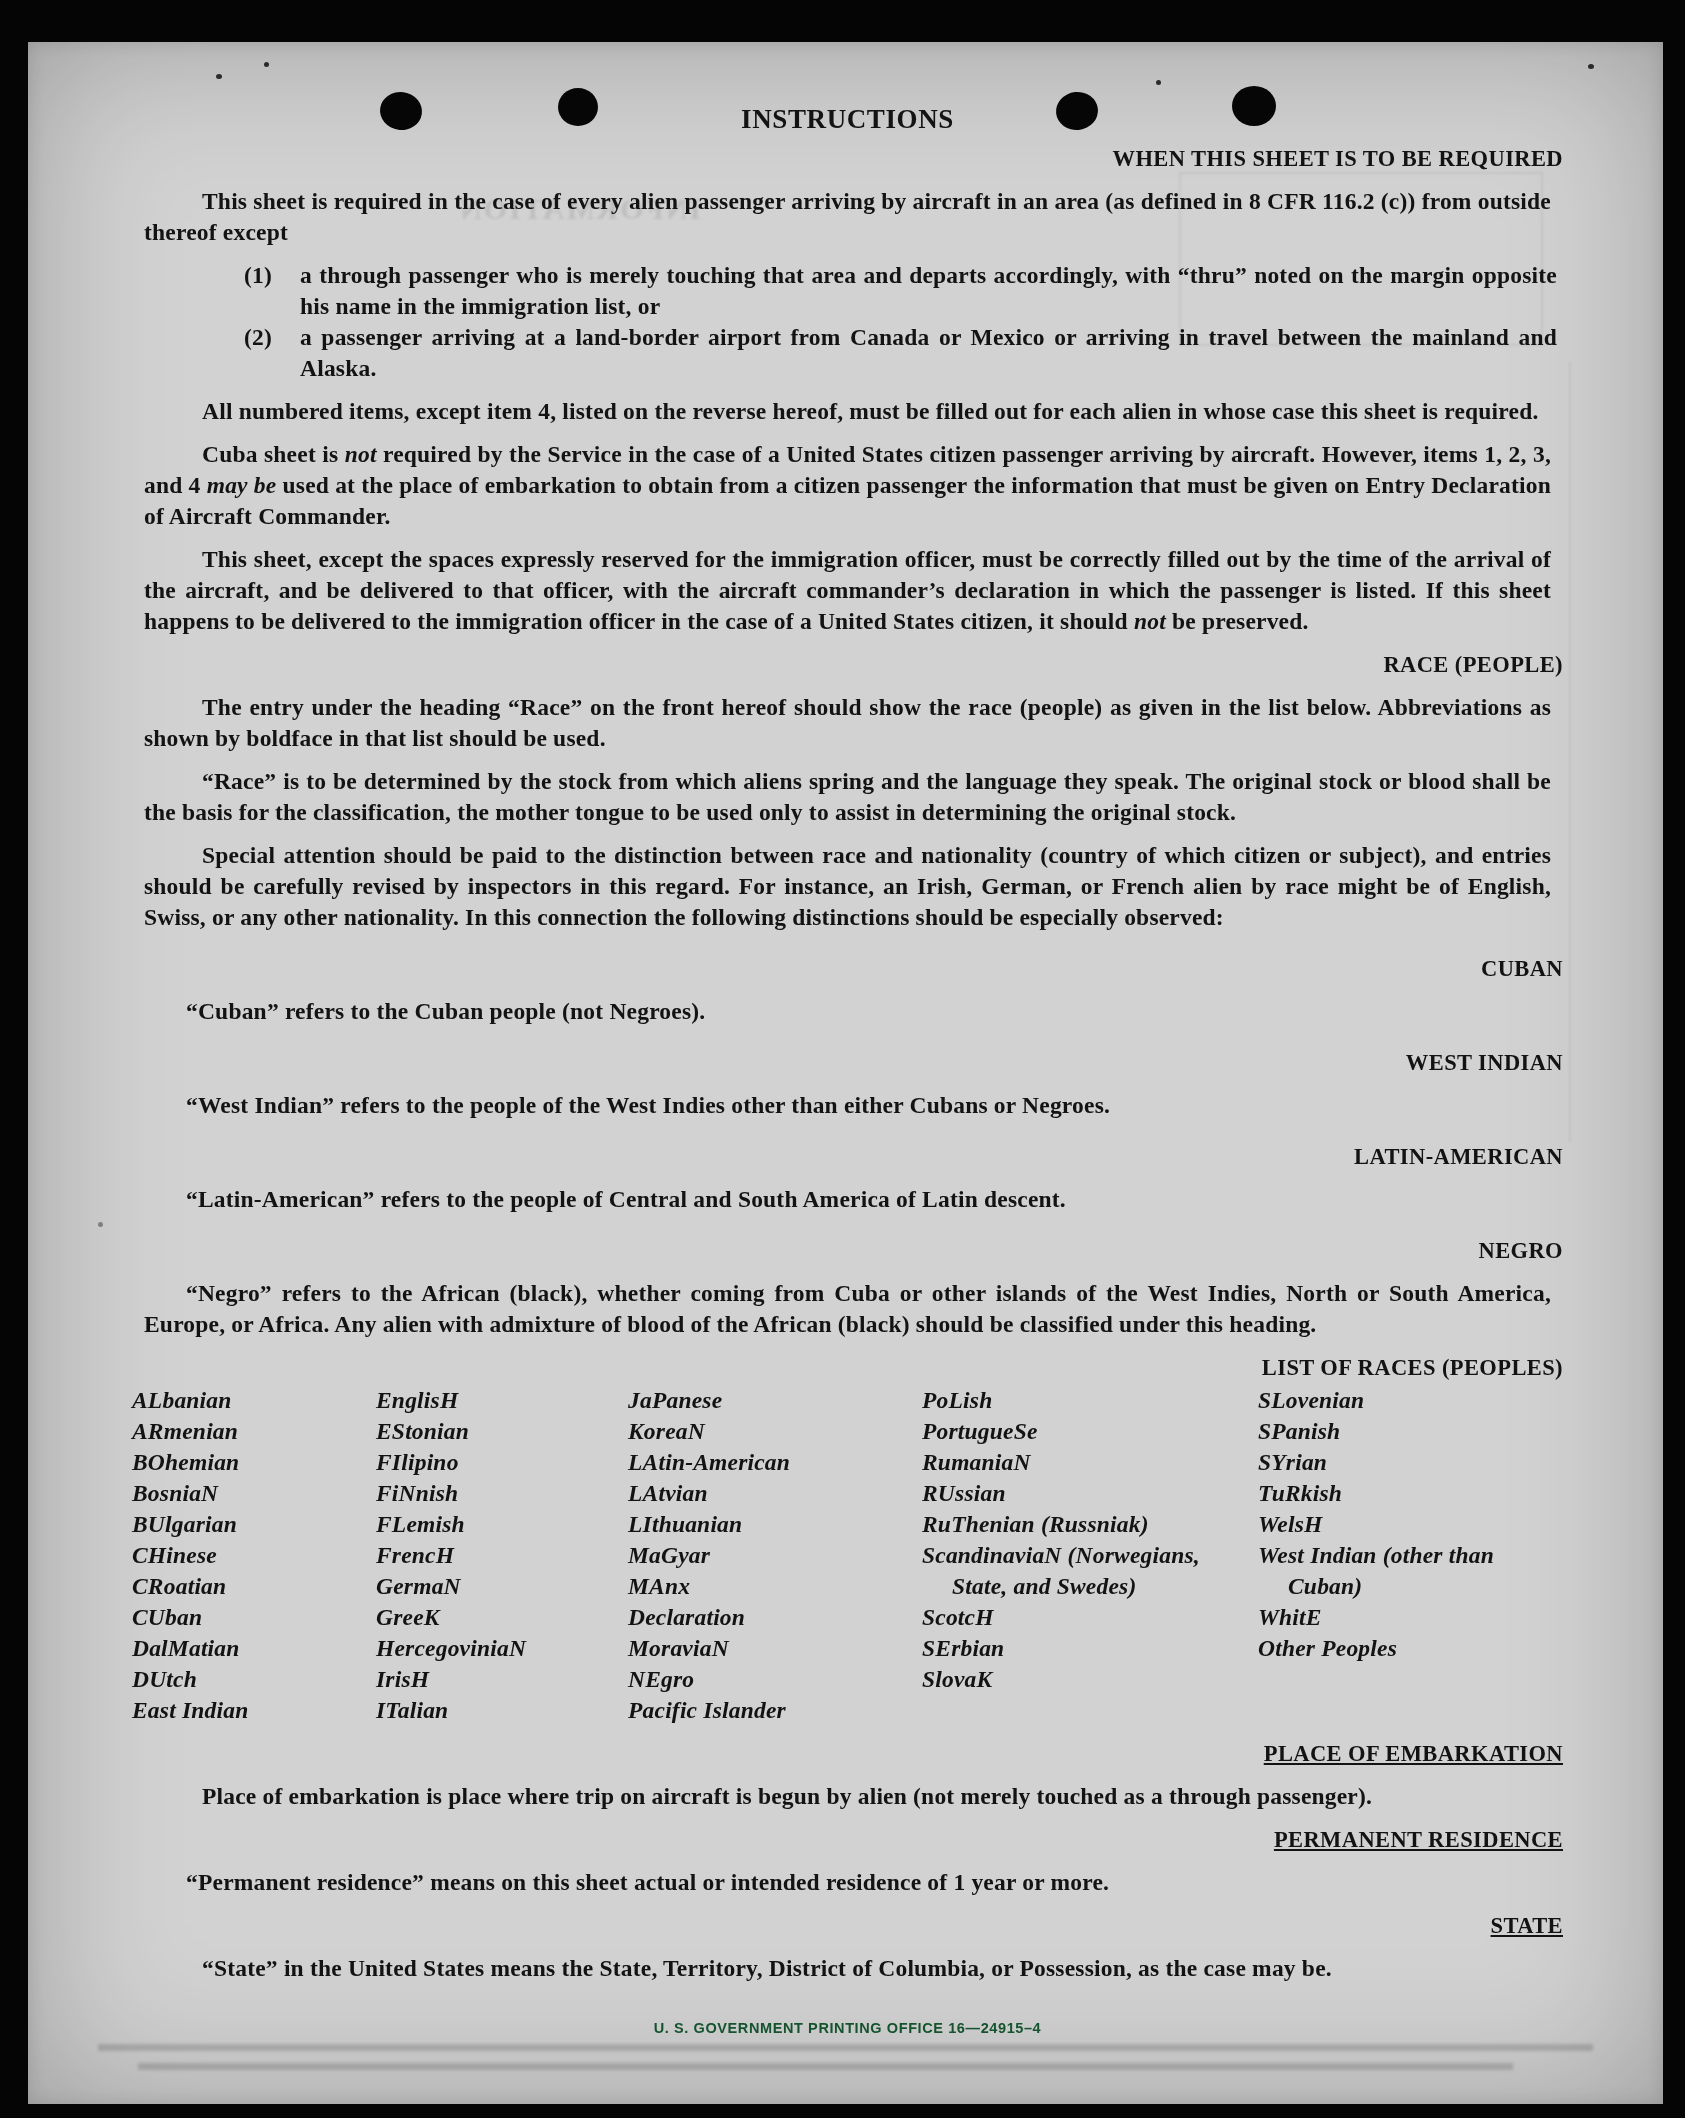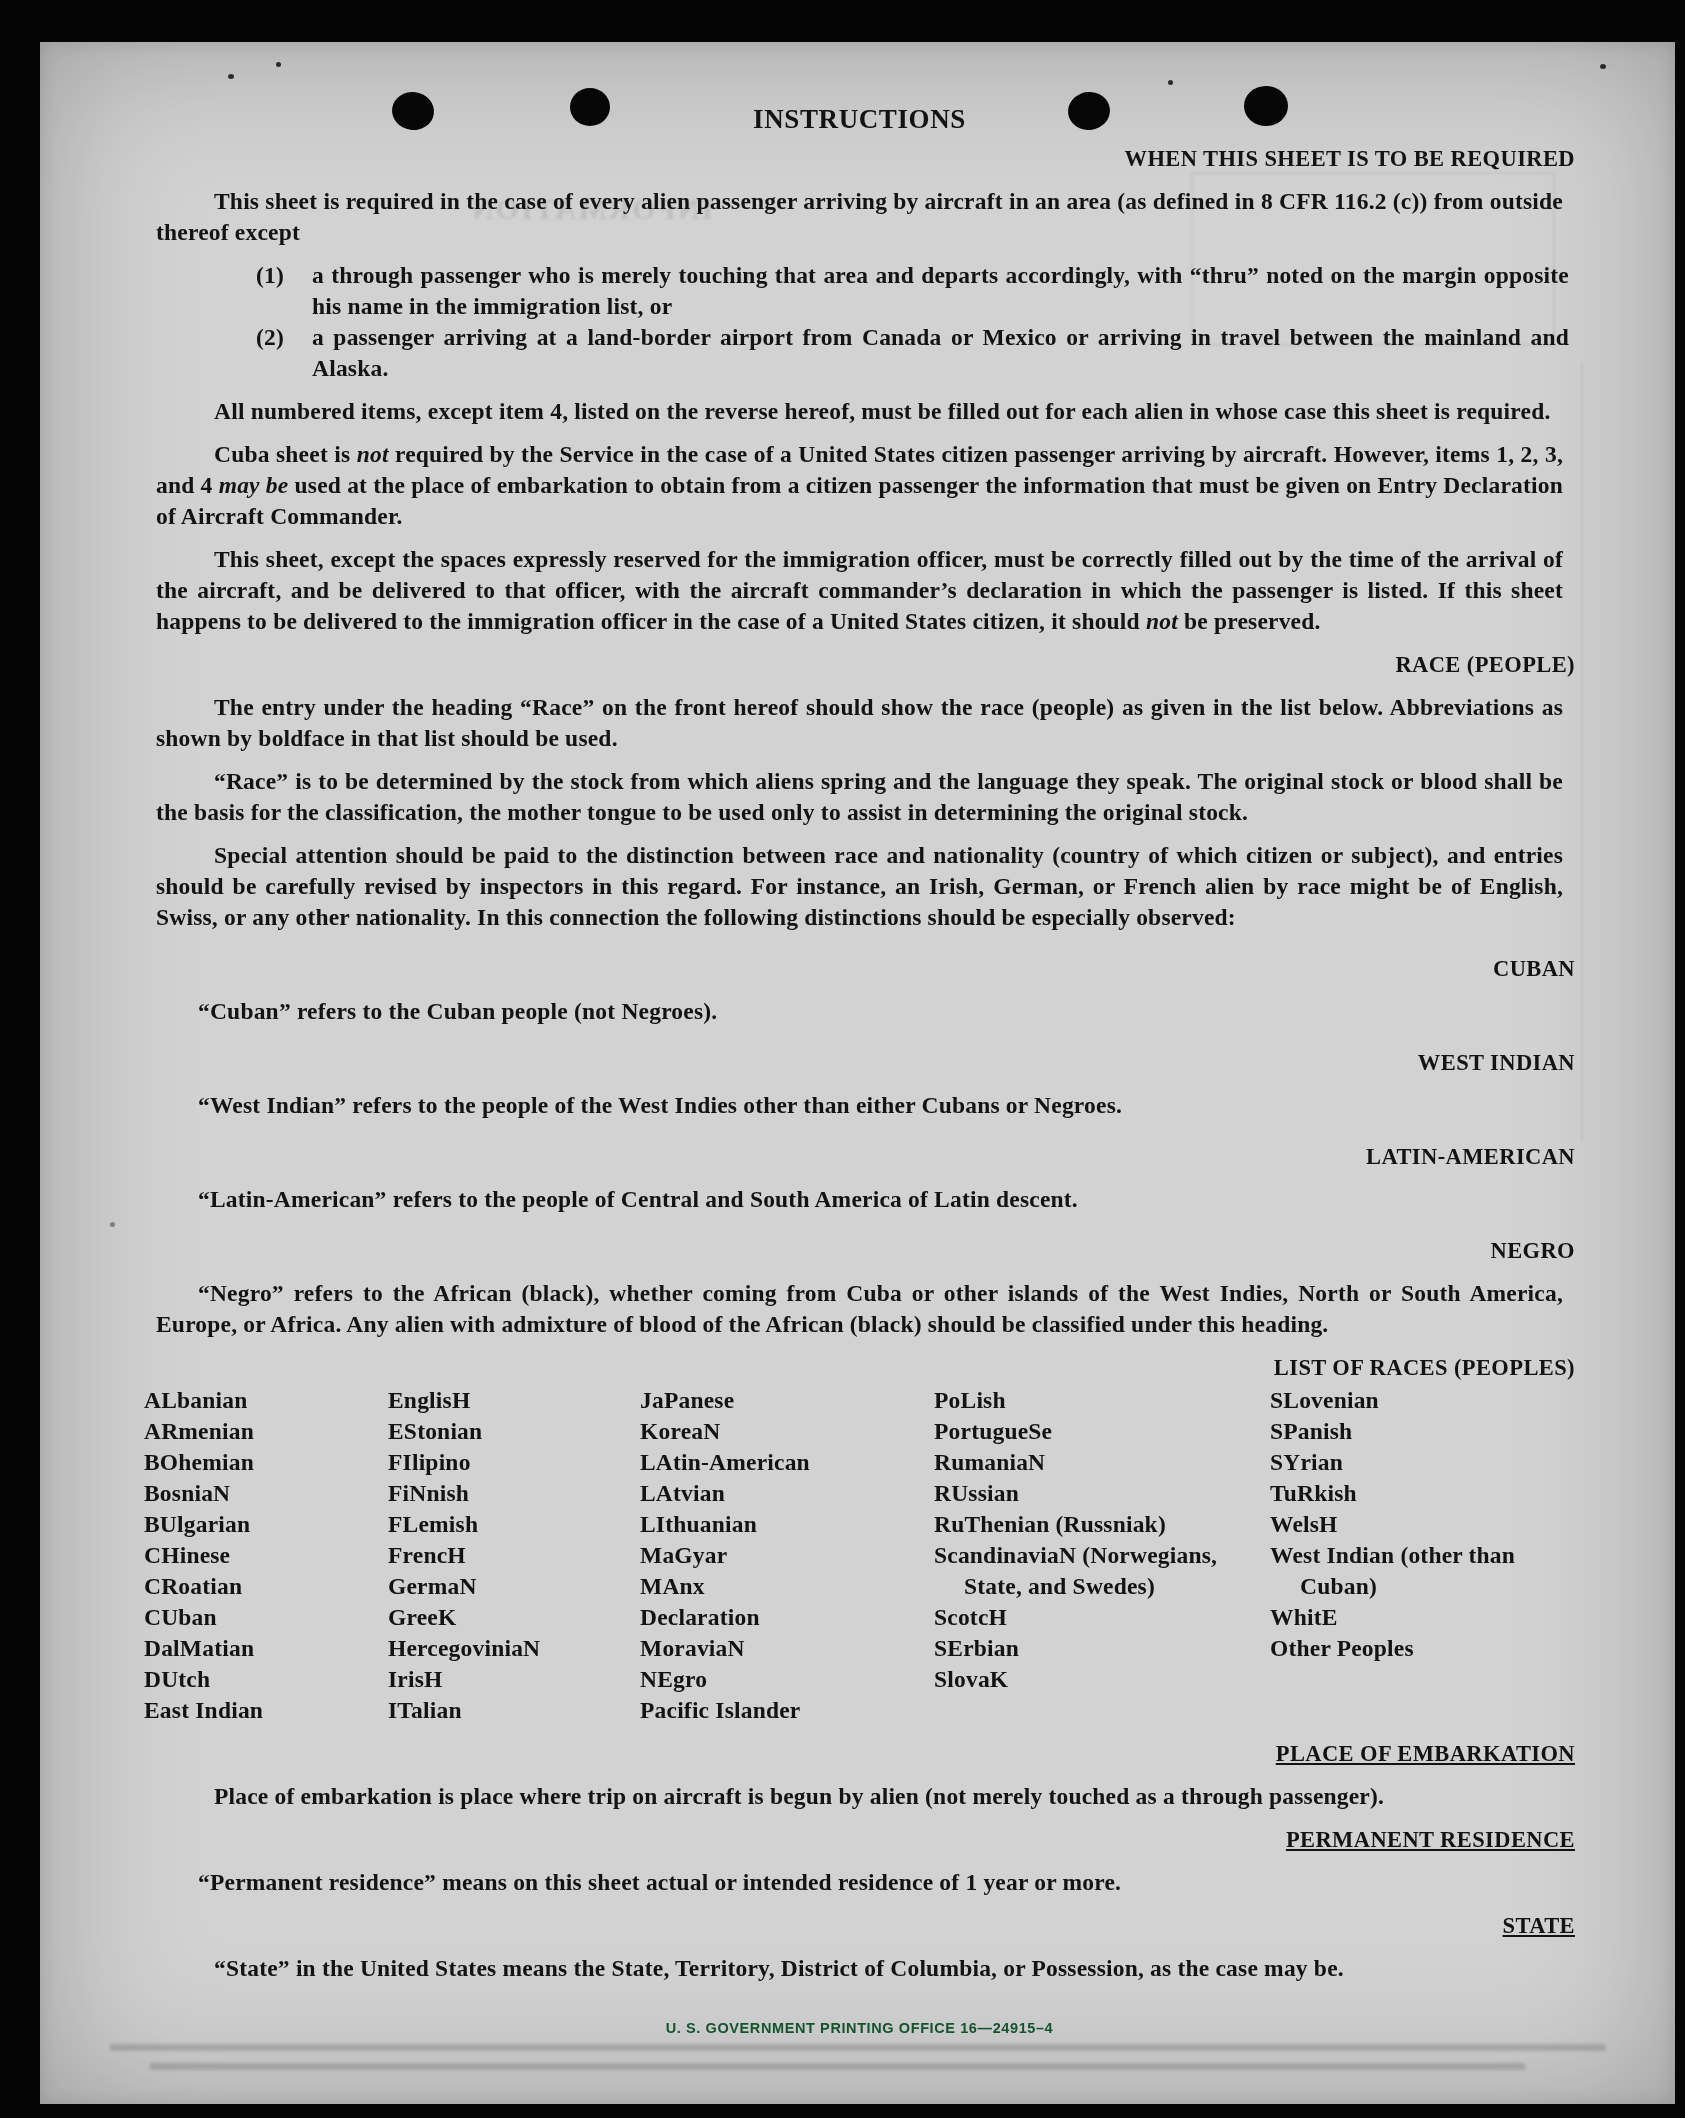--- a/index.html
+++ b/index.html
@@ -3,41 +3,41 @@
 <meta charset="utf-8">
 <style>
   html,body{margin:0;padding:0;}
   body{
     width:1685px;height:2118px;
     background:#050505;
     position:relative;overflow:hidden;
     font-family:"Liberation Serif","DejaVu Serif",serif;
   }
   .paper{
-    position:absolute;left:40px;top:42px;width:1635px;height:2062px;
+    position:absolute;left:28px;top:42px;width:1635px;height:2062px;
     background:#d2d2d2;
     box-shadow:inset 0 0 150px rgba(0,0,0,0.25), inset 0 0 18px rgba(0,0,0,0.12);
     color:#131313;
   }
   .content{
     position:relative;
     padding:62px 100px 0 104px;
     font-size:23.5px;line-height:31px;font-weight:700;
     letter-spacing:0.2px;
   }
   .doc-title{text-align:center;font-size:27px;margin:0 0 3px;letter-spacing:0.6px;}
   .head{text-align:right;font-size:22.5px;margin:8px 0 2px;letter-spacing:0.4px;}
   .head.sp{margin-top:20px;}
   .head.sp2{margin-top:12px;text-decoration:underline;}
   .p{text-align:justify;text-indent:58px;margin:12px;}
   .item{display:flex;margin-left:112px;}
   .item .num{flex:none;width:56px;}
   .item .txt{flex:1;text-align:justify;padding-right:6px;}
   .races-row{display:flex;margin-top:2px;}
-  .race-col{flex:none;}
+  .race-col{flex:none;font-style:italic;}
   .race-col.c1{width:244px;}
   .race-col.c2{width:252px;}
   .race-col.c3{width:294px;}
   .race-col.c4{width:336px;}
   .race-col.c5{flex:1;}
   .race-item{padding-left:30px;text-indent:-30px;}
   .footer{
     text-align:center;margin-top:29px;
     font-family:"Liberation Sans","DejaVu Sans",sans-serif;
     font-size:14.5px;font-weight:700;letter-spacing:0.6px;color:#14532d;

